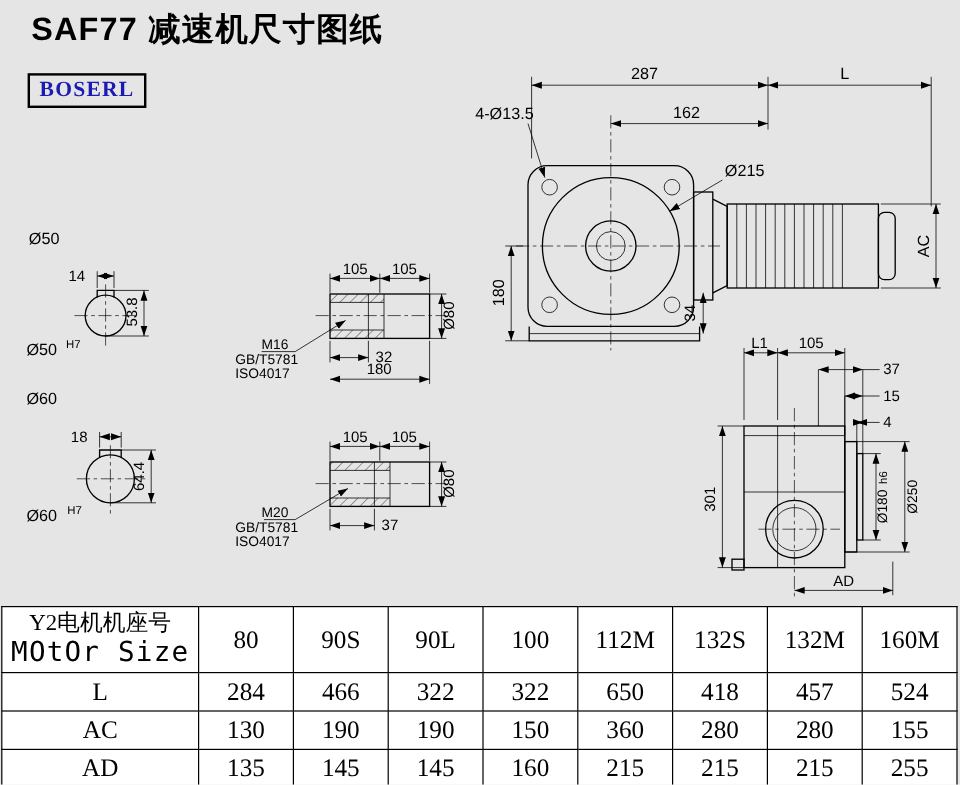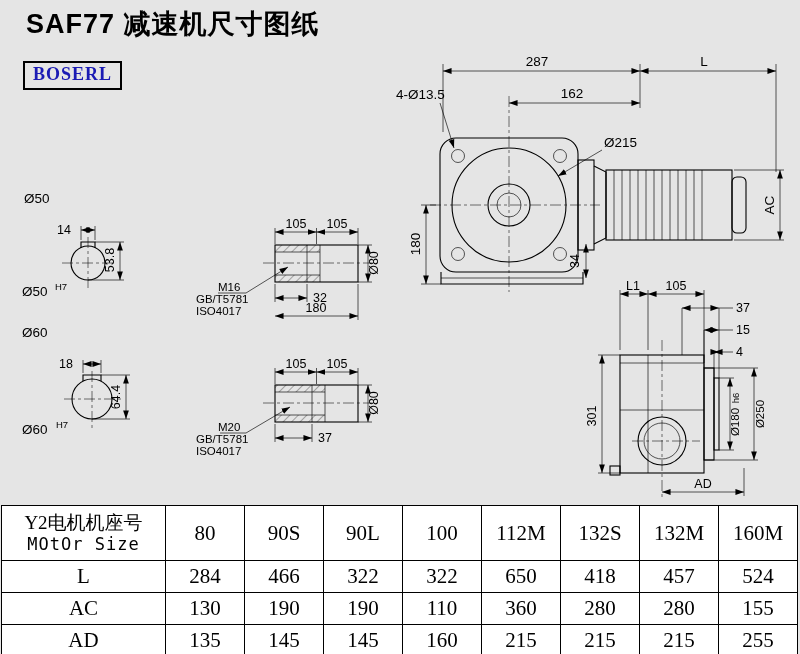--- a/index.html
+++ b/index.html
@@ -15,21 +15,21 @@
   .cl{stroke:#000;stroke-width:.55;fill:none;stroke-dasharray:11 3 3 3}
   text{font-family:"Liberation Sans",sans-serif;fill:#000}
   .t13{font-size:13.5px}.t12{font-size:12.5px}.t11{font-size:11.5px}.t9{font-size:9.5px}
   .mid{text-anchor:middle}
   table.spec{position:absolute;left:1px;top:505px;width:797px;border-collapse:collapse;
         table-layout:fixed;background:#fff;font-family:"Liberation Serif",serif}
   table.spec td{border:1.5px solid #000;text-align:center;vertical-align:middle;
         font-size:21px;padding:0;height:31px}
   table.spec tr.hdr td{height:54px}
   .hcn{font-size:19px;line-height:1.2}
-  .mono{font-family:"DejaVu Sans Mono",monospace;font-size:17px;letter-spacing:1px}
+  .mono{font-family:"DejaVu Sans Mono",monospace;font-size:23px;letter-spacing:1px}
 </style>
 </head>
 <body>
 
 <div class="page">
 
   <div class="title">SAF77 减速机尺寸图纸</div>
   <div class="logo">BOSERL</div>
 
   <svg class="draw" width="800" height="505" viewBox="0 0 800 505">
@@ -292,21 +292,21 @@
       <td>650</td>
       <td>418</td>
       <td>457</td>
       <td>524</td>
     </tr>
     <tr>
       <td>AC</td>
       <td>130</td>
       <td>190</td>
       <td>190</td>
-      <td>110</td>
+      <td>150</td>
       <td>360</td>
       <td>280</td>
       <td>280</td>
       <td>155</td>
     </tr>
     <tr>
       <td>AD</td>
       <td>135</td>
       <td>145</td>
       <td>145</td>

